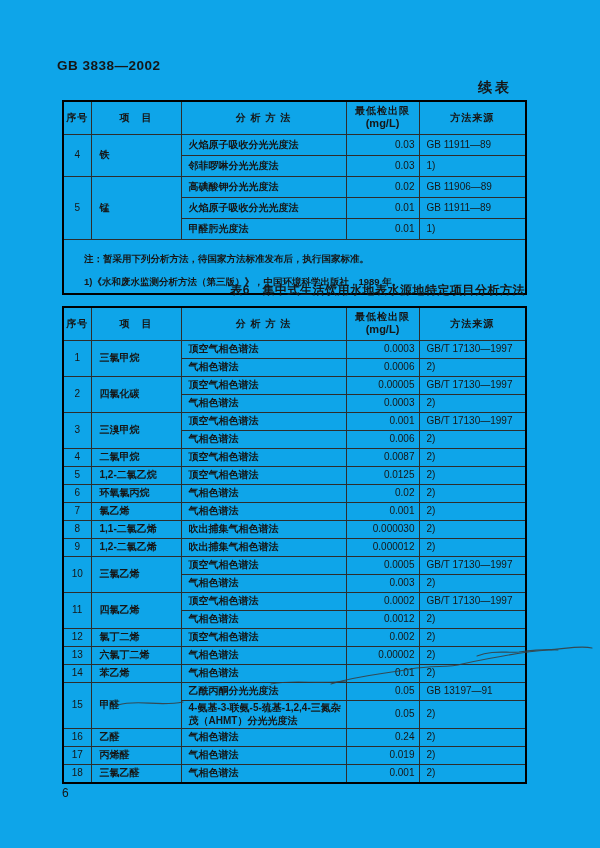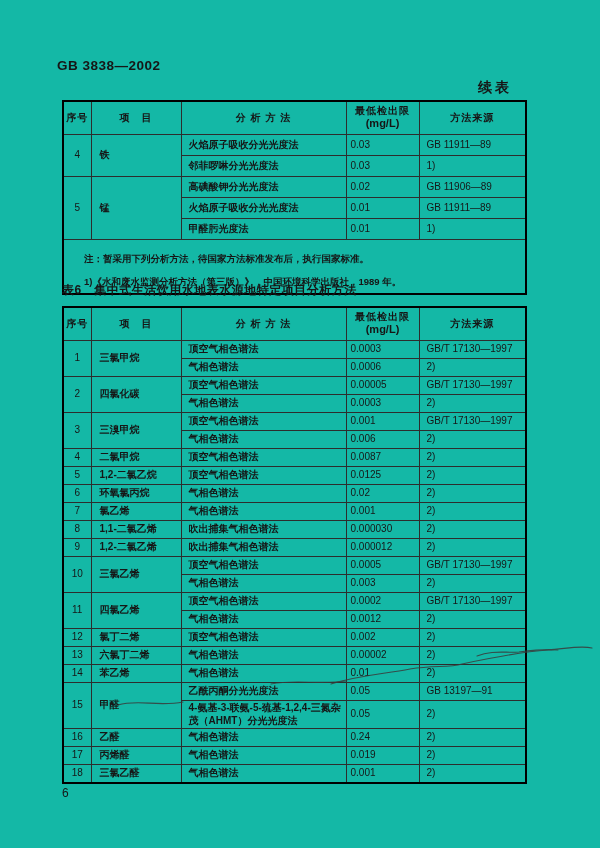--- a/index.html
+++ b/index.html
@@ -1,18 +1,18 @@
 <!DOCTYPE html>
 <html><head>
 <meta charset="utf-8">
 <style>
   html,body{margin:0;padding:0;background:#e9e9e9;}
   .page{
     position:relative;width:600px;height:848px;margin:0 auto;
-    background:#14b8a6;color:#161616;
+    background:#0ea5e9;color:#161616;
     font-family:"Liberation Sans", sans-serif;
     overflow:hidden;
     box-shadow:0 0 4px rgba(0,0,0,.25);
   }
   .docnum{
     position:absolute;left:57px;top:58px;
     font-weight:bold;font-size:13.5px;letter-spacing:.5px;
   }
   .cont-label{
     position:absolute;left:478px;top:79px;
@@ -30,30 +30,30 @@
     font-size:10px;font-weight:bold;height:30px;
     padding:1px 2px;line-height:1.25;text-align:center;letter-spacing:1px;
   }
   .hsub{font-size:11px;font-weight:bold;letter-spacing:0;}
   td{font-size:10px;padding:1px 4px;line-height:1.25;}
   #t5 td{height:18px;}
   #t6 td{height:15px;}
   .c-no{text-align:center;}
   .c-item{padding-left:8px;font-weight:600;}
   .c-method{padding-left:7px;font-weight:700;}
-  .c-limit{text-align:left;}
+  .c-limit{text-align:right;}
   .c-source{padding-left:7px;}
   .note-cell{
     padding:3px 8px 4px 20px;font-size:9.5px;line-height:1.45;
     font-weight:600;height:auto;
   }
   .note-line{white-space:nowrap;margin-top:9px;}
   .t6title{
     position:absolute;left:62px;top:282px;width:463px;
-    text-align:left;font-weight:bold;font-size:12px;letter-spacing:.5px;
+    text-align:right;font-weight:bold;font-size:12px;letter-spacing:.5px;
   }
   .pagenum{position:absolute;left:62px;top:786px;font-size:12px;}
   .pen-marks{position:absolute;left:0;top:0;pointer-events:none;}
 </style>
 </head>
 <body>
 
 <div class="page">
 
   <div class="docnum">GB 3838—2002</div>

